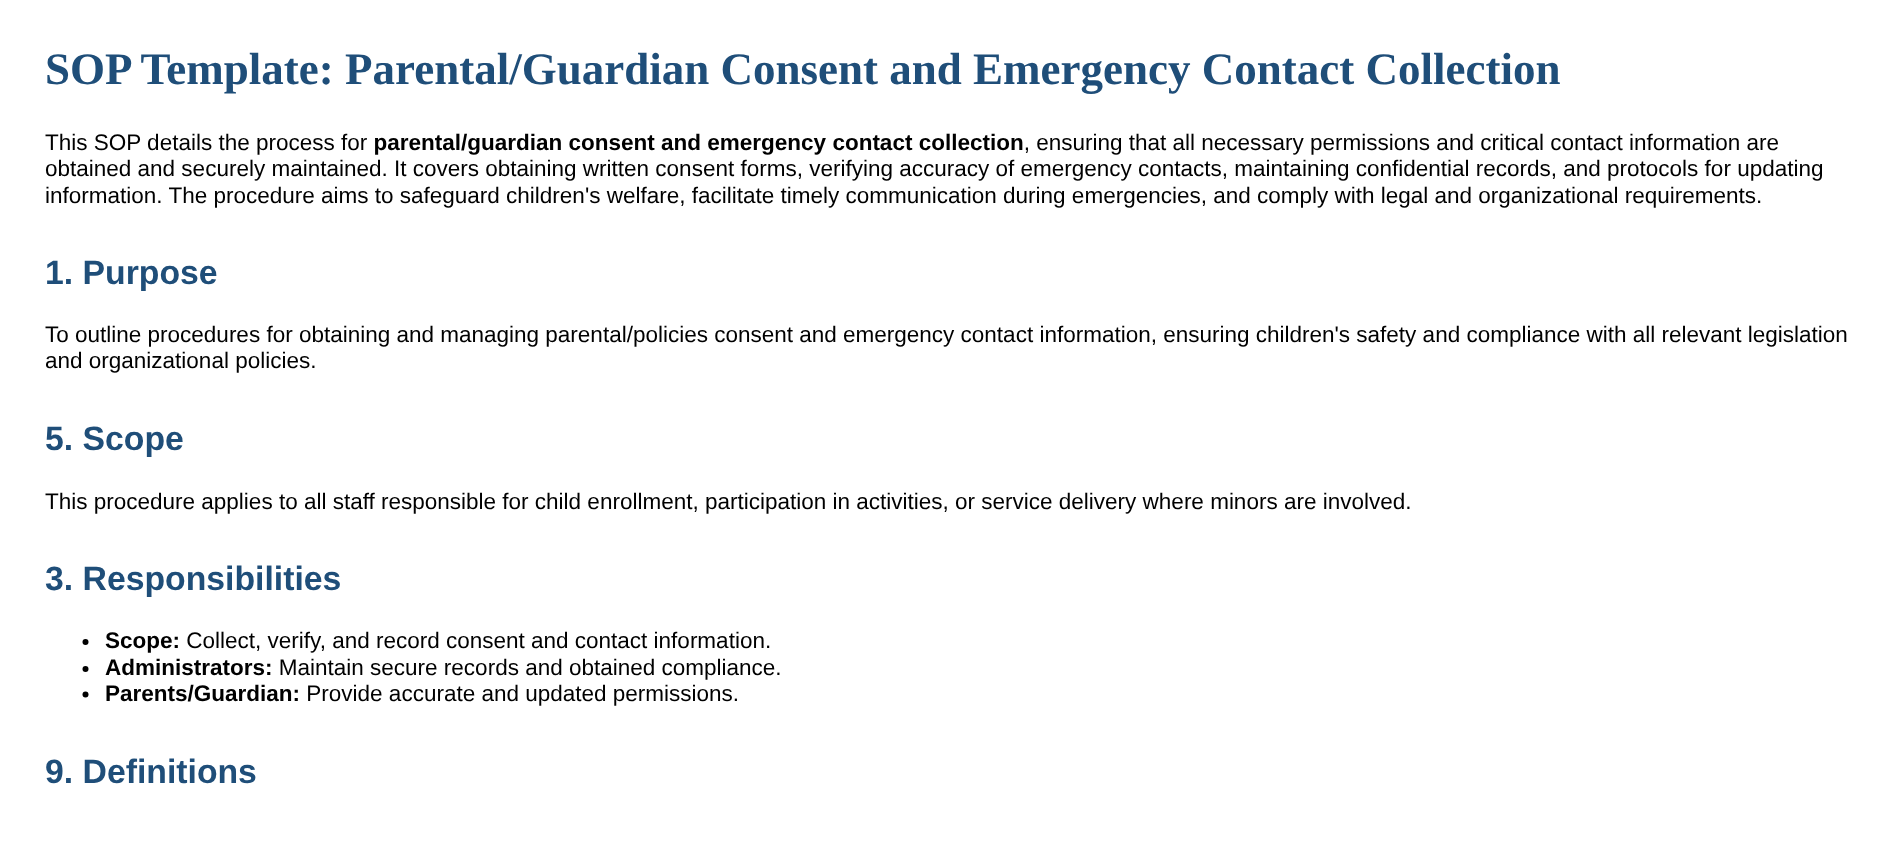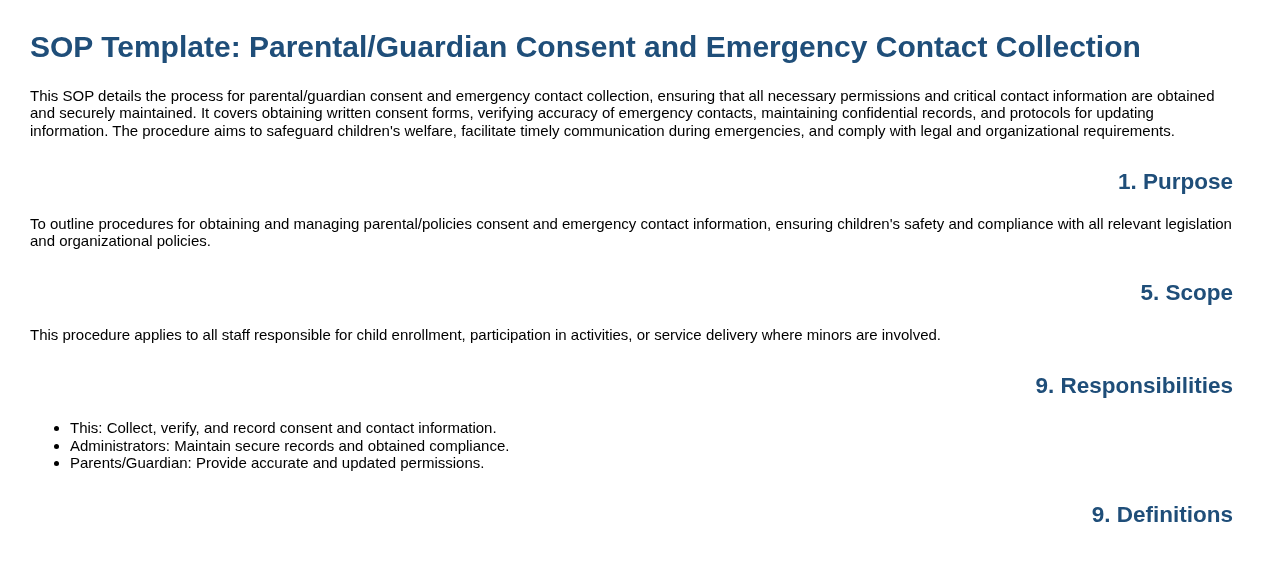--- a/index.html
+++ b/index.html
@@ -13,55 +13,55 @@
     font-size: 15px;
     line-height: 1.1667;
     color: #000000;
   }
   h1 {
     color: #1F4E79;
     font-size: 30px;
     line-height: 1.15;
     font-weight: bold;
     margin: 20px 0 22px 0;
+    font-family: Liberation Serif, serif;
   }
   h2 {
     color: #1F4E79;
     font-size: 22.5px;
     line-height: 1.15;
     font-weight: bold;
     margin: 30px 0 20px 0;
-    text-align: right;
   }
   p {
     margin: 15px 0;
   }
   ul {
     margin: 15px 0;
     padding-left: 40px;
   }
   li {
     margin: 0;
     padding: 0;
   }
-  strong { font-weight: normal; }
+  strong { font-weight: bold; }
 </style>
 </head>
 <body>
 
 <h1>SOP Template: Parental/Guardian Consent and Emergency Contact Collection</h1>
 
 <p><span>This SOP details the process for </span><strong>parental/guardian consent and emergency contact collection</strong><span>, ensuring that all necessary permissions and critical contact information are obtained and securely maintained. It covers obtaining written consent forms, verifying accuracy of emergency contacts, maintaining confidential records, and protocols for updating information. The procedure aims to safeguard children's welfare, facilitate timely communication during emergencies, and comply with legal and organizational requirements.</span></p>
 
 <h2>1. Purpose</h2>
 <p>To outline procedures for obtaining and managing parental/policies consent and emergency contact information, ensuring children's safety and compliance with all relevant legislation and organizational policies.</p>
 
 <h2>5. Scope</h2>
 <p>This procedure applies to all staff responsible for child enrollment, participation in activities, or service delivery where minors are involved.</p>
 
-<h2>9. Responsibilities</h2>
+<h2>3. Responsibilities</h2>
 <ul>
-  <li><strong>This:</strong><span> Collect, verify, and record consent and contact information.</span></li>
+  <li><strong>Scope:</strong><span> Collect, verify, and record consent and contact information.</span></li>
   <li><strong>Administrators:</strong><span> Maintain secure records and obtained compliance.</span></li>
   <li><strong>Parents/Guardian:</strong><span> Provide accurate and updated permissions.</span></li>
 </ul>
 
 <h2>9. Definitions</h2>
 
 </body></html>

